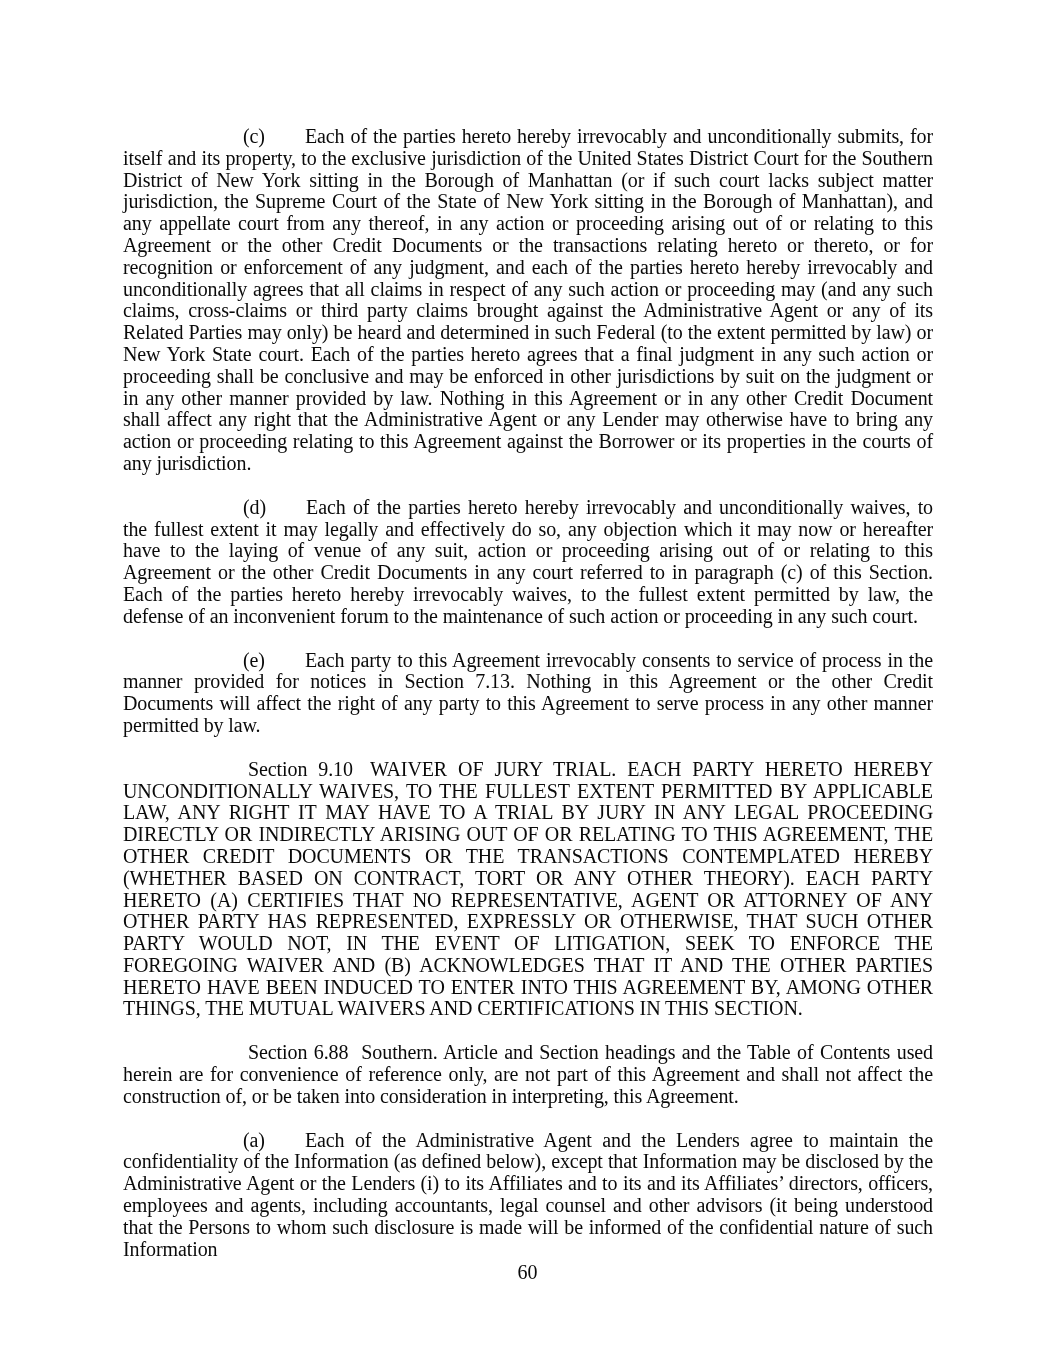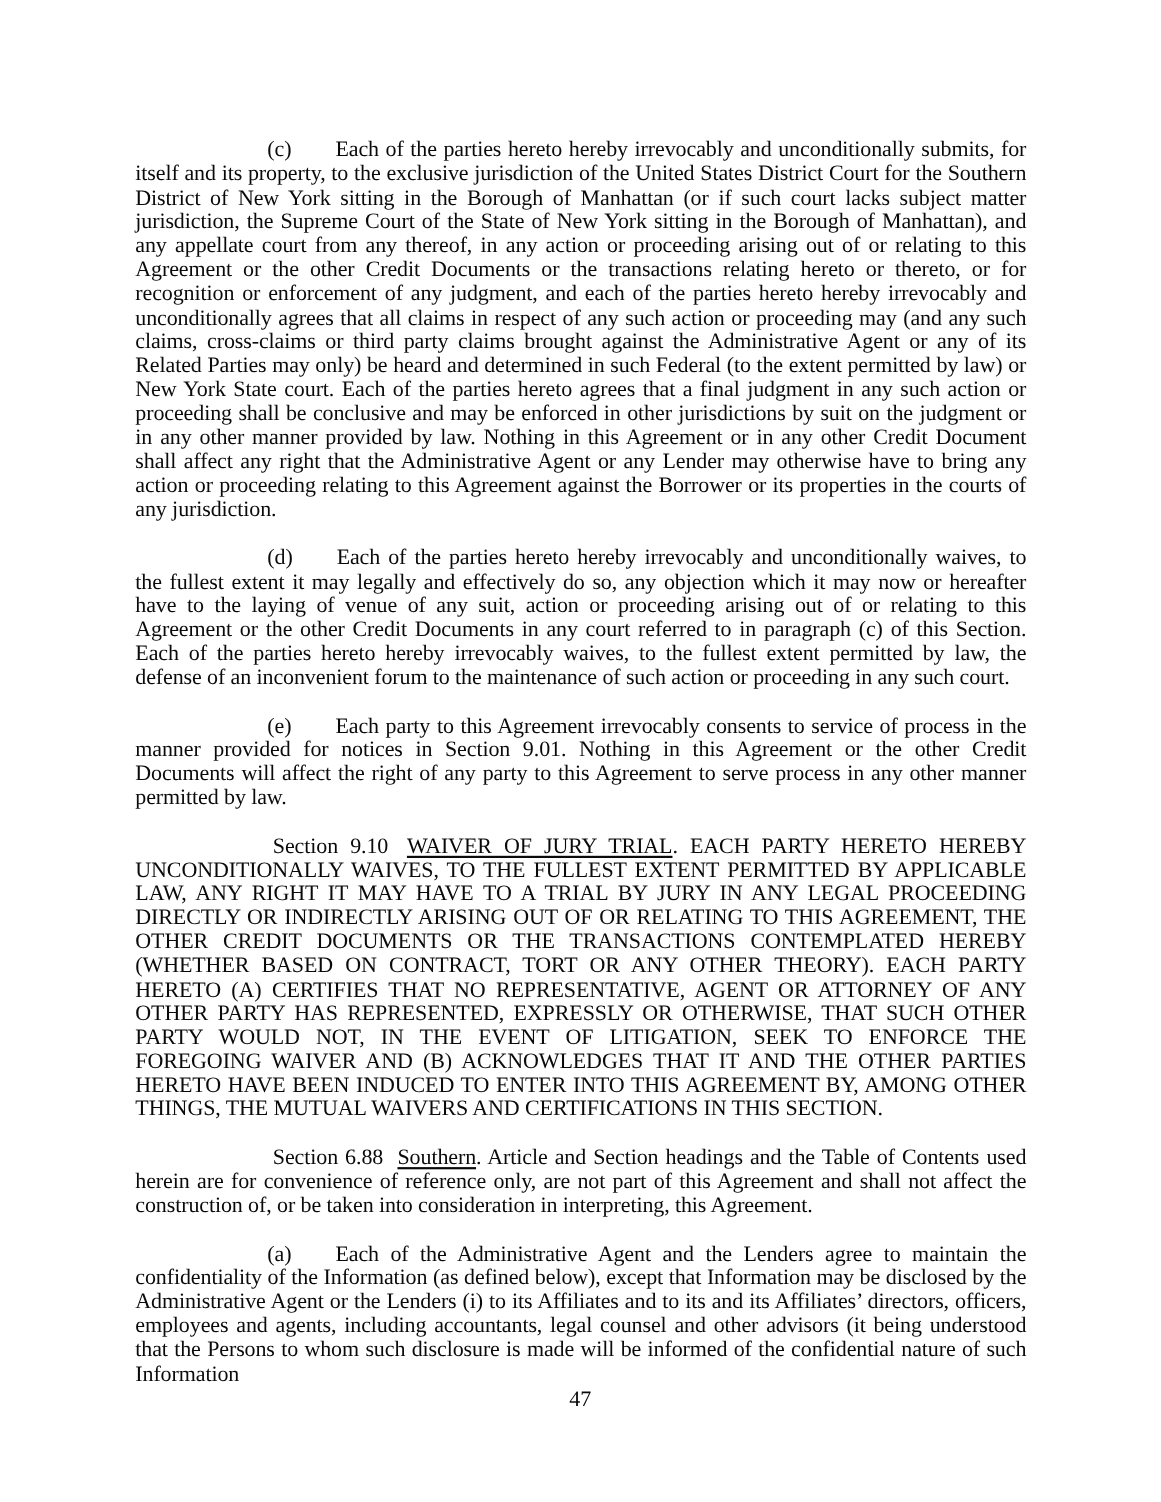--- a/index.html
+++ b/index.html
@@ -40,21 +40,20 @@
     text-indent: 125px;
   }
   .tab {
     display: inline-block;
     width: 40px;
   }
   .gap-sm  { display: inline-block; width: 13px; }
   .gap-md  { display: inline-block; width: 17px; }
   .gap-lg  { display: inline-block; width: 27px; }
   .sec-heading {
-    text-decoration: underline;
     text-underline-offset: 3px;
   }
   .page-num {
     position: absolute;
     top: 1262px;
     left: 0;
     width: 100%;
     text-align: center;
     text-indent: 0;
   }
@@ -62,25 +61,25 @@
 </head>
 <body>
 
 <div class="page">
   <div class="text-block">
 
     <p class="para para-lettered"><span>(c)</span><span class="tab"></span><span>Each of the parties hereto hereby irrevocably and unconditionally submits, for itself and its property, to the exclusive jurisdiction of the United States District Court for the Southern District of New York sitting in the Borough of Manhattan (or if such court lacks subject matter jurisdiction, the Supreme Court of the State of New York sitting in the Borough of Manhattan), and any appellate court from any thereof, in any action or proceeding arising out of or relating to this Agreement or the other Credit Documents or the transactions relating hereto or thereto, or for recognition or enforcement of any judgment, and each of the parties hereto hereby irrevocably and unconditionally agrees that all claims in respect of any such action or proceeding may (and any such claims, cross-claims or third party claims brought against the Administrative Agent or any of its Related Parties may only) be heard and determined in such Federal (to the extent permitted by law) or New York State court.  Each of the parties hereto agrees that a final judgment in any such action or proceeding shall be conclusive and may be enforced in other jurisdictions by suit on the judgment or in any other manner provided by law.  Nothing in this Agreement or in any other Credit Document shall affect any right that the Administrative Agent or any Lender may otherwise have to bring any action or proceeding relating to this Agreement against the Borrower or its properties in the courts of any jurisdiction.</span></p>
 
     <p class="para para-lettered"><span>(d)</span><span class="tab"></span><span>Each of the parties hereto hereby irrevocably and unconditionally waives, to the fullest extent it may legally and effectively do so, any objection which it may now or hereafter have to the laying of venue of any suit, action or proceeding arising out of or relating to this Agreement or the other Credit Documents in any court referred to in paragraph (c) of this Section.  Each of the parties hereto hereby irrevocably waives, to the fullest extent permitted by law, the defense of an inconvenient forum to the maintenance of such action or proceeding in any such court.</span></p>
 
-    <p class="para para-lettered"><span>(e)</span><span class="tab"></span><span>Each party to this Agreement irrevocably consents to service of process in the manner provided for notices in Section 9.01.  Nothing in this Agreement or the other Credit Documents will affect the right of any party to this Agreement to serve process in any other manner permitted by law.</span></p>
+    <p class="para para-lettered"><span>(e)</span><span class="tab"></span><span>Each party to this Agreement irrevocably consents to service of process in the manner provided for notices in Section 7.13.  Nothing in this Agreement or the other Credit Documents will affect the right of any party to this Agreement to serve process in any other manner permitted by law.</span></p>
 
     <p class="para para-section"><span>Section 9.10</span><span class="gap-md"></span><span class="sec-heading">WAIVER OF JURY TRIAL</span><span>.  EACH PARTY HERETO HEREBY UNCONDITIONALLY WAIVES, TO THE FULLEST EXTENT PERMITTED BY APPLICABLE LAW, ANY RIGHT IT MAY HAVE TO A TRIAL BY JURY IN ANY LEGAL PROCEEDING DIRECTLY OR INDIRECTLY ARISING OUT OF OR RELATING TO THIS AGREEMENT, THE OTHER CREDIT DOCUMENTS OR THE TRANSACTIONS CONTEMPLATED HEREBY (WHETHER BASED ON CONTRACT, TORT OR ANY OTHER THEORY).  EACH PARTY HERETO (A) CERTIFIES THAT NO REPRESENTATIVE, AGENT OR ATTORNEY OF ANY OTHER PARTY HAS REPRESENTED, EXPRESSLY OR OTHERWISE, THAT SUCH OTHER PARTY WOULD NOT, IN THE EVENT OF LITIGATION, SEEK TO ENFORCE THE FOREGOING WAIVER AND (B) ACKNOWLEDGES THAT IT AND THE OTHER PARTIES HERETO HAVE BEEN INDUCED TO ENTER INTO THIS AGREEMENT BY, AMONG OTHER THINGS, THE MUTUAL WAIVERS AND CERTIFICATIONS IN THIS SECTION.</span></p>
 
     <p class="para para-section"><span>Section 6.88</span><span class="gap-sm"></span><span class="sec-heading">Southern</span><span>.  Article and Section headings and the Table of Contents used herein are for convenience of reference only, are not part of this Agreement and shall not affect the construction of, or be taken into consideration in interpreting, this Agreement.</span></p>
 
 
     <p class="para para-lettered"><span>(a)</span><span class="tab"></span><span>Each of the Administrative Agent and the Lenders agree to maintain the confidentiality of the Information (as defined below), except that Information may be disclosed by the Administrative Agent or the Lenders (i) to its Affiliates and to its and its Affiliates’ directors, officers, employees and agents, including accountants, legal counsel and other advisors (it being understood that the Persons to whom such disclosure is made will be informed of the confidential nature of such Information</span></p>
 
   </div>
 
-  <div class="page-num">47</div>
+  <div class="page-num">60</div>
 </div>
 
 </body></html>

